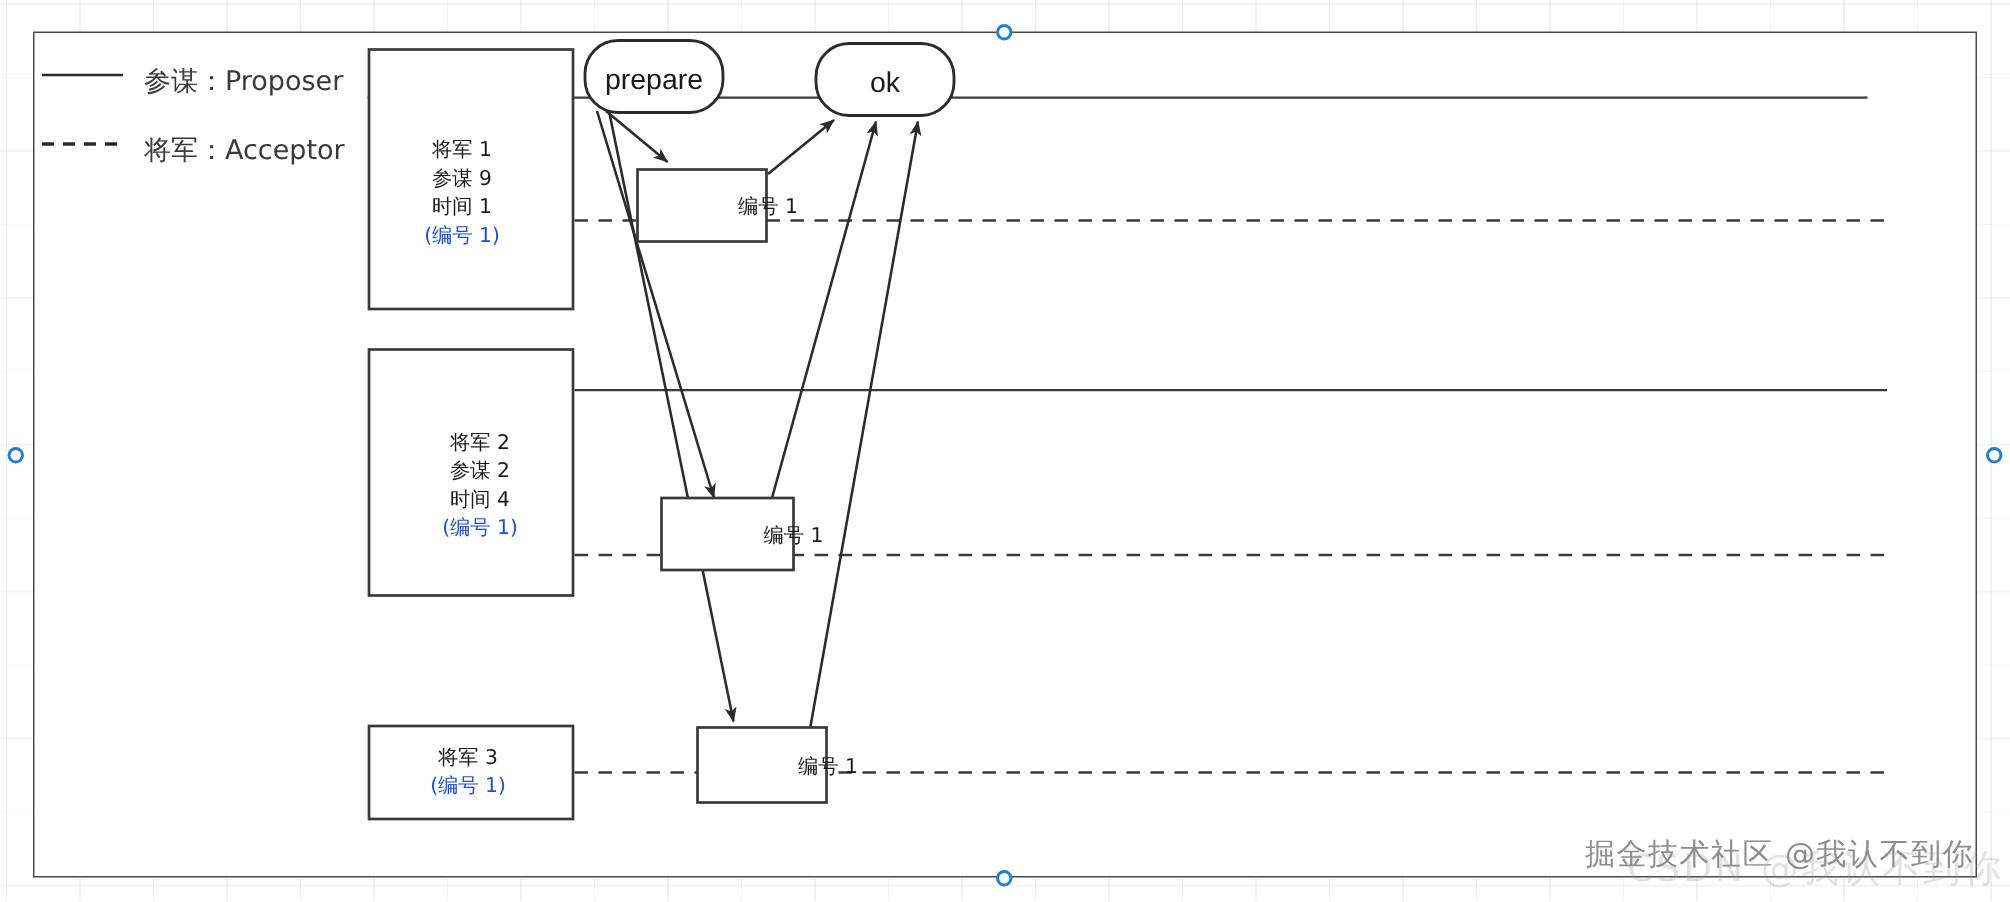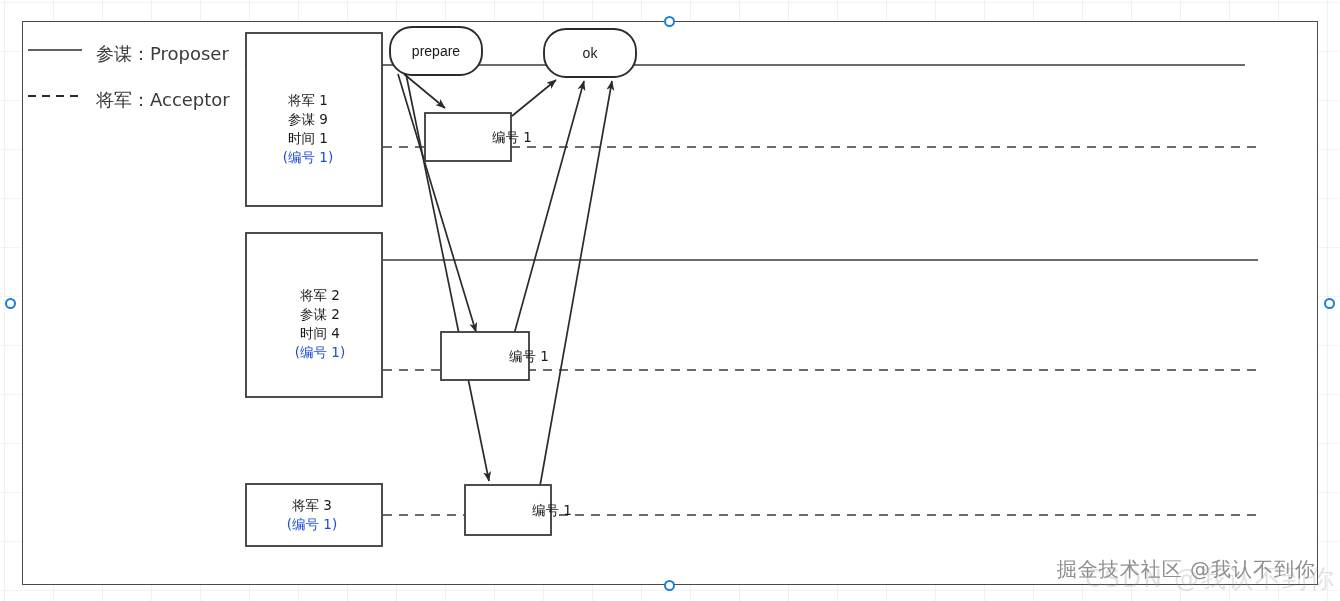--- a/index.html
+++ b/index.html
@@ -37,21 +37,21 @@
   }
   .wm-ghost{
     position:absolute;right:4px;bottom:6px;
     font-size:25px;color:rgba(150,150,150,0.28);letter-spacing:2px;white-space:nowrap;
     font-family:"DejaVu Sans","Liberation Sans",sans-serif;
   }
   
   .node-text{position:absolute;text-align:center;line-height:19px;font-size:13.5px;color:#1a1a1a;
     font-family:"DejaVu Sans","Liberation Sans",sans-serif;white-space:nowrap;}
   .node-text .hi{color:#1d4ed8;}
-  .pill-text{position:absolute;text-align:center;font-size:14px;color:#1a1a1a;
+  .pill-text{position:absolute;text-align:center;font-size:19px;color:#1a1a1a;
     font-family:"Liberation Sans","DejaVu Sans",sans-serif;white-space:nowrap;}
   .small-text{position:absolute;text-align:center;font-size:13.5px;color:#1a1a1a;
     font-family:"DejaVu Sans","Liberation Sans",sans-serif;white-space:nowrap;padding-left:44px;}
   .legend-label{position:absolute;font-size:18px;color:#3a3a3a;white-space:nowrap;
     font-family:"DejaVu Sans","Liberation Sans",sans-serif;}
 </style>
 </head>
 <body>
 
 <div id="page-grid"></div>

